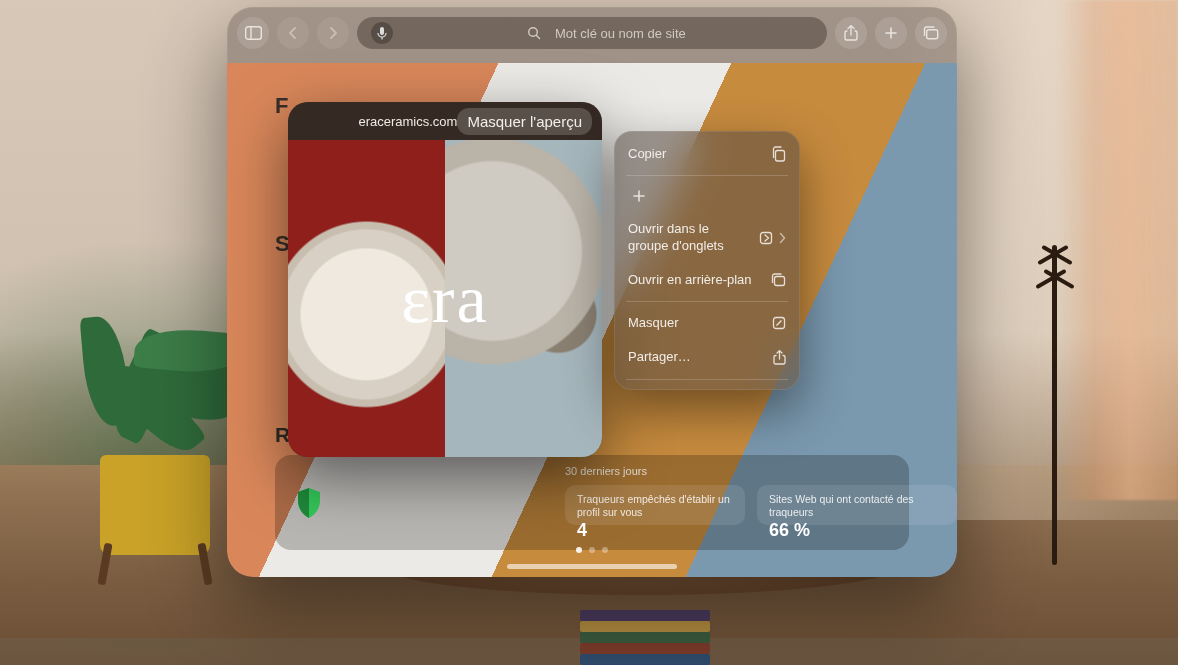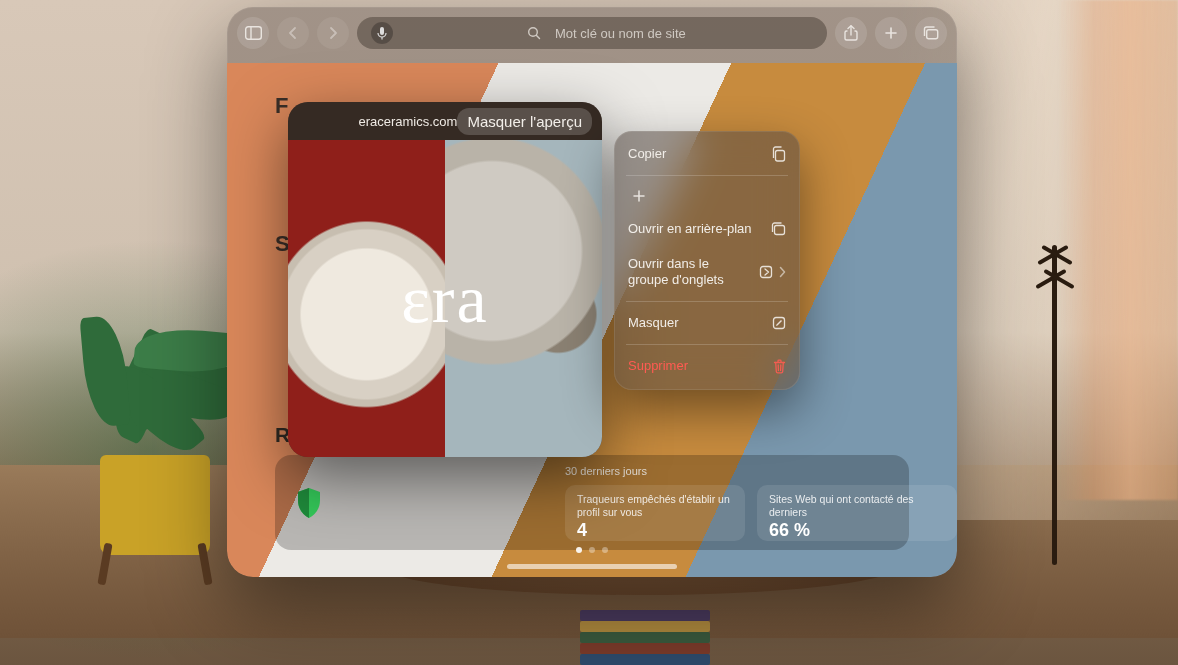--- a/index.html
+++ b/index.html
@@ -120,21 +120,21 @@
     background: rgba(0,0,0,0.22);
     display:flex; align-items:center; padding:12px 14px; gap:14px;
   }
   .shield {
     width:40px; font-size:28px; display:flex; align-items:center; justify-content:center;
   }
   .time-range {
     position:absolute; top:10px; left:290px; color:#eee; font-size:11px; opacity:0.85;
   }
   .stat-card {
-    position:absolute; top:30px; height:56px; border-radius:10px;
+    position:absolute; top:30px; height:40px; border-radius:10px;
     background: rgba(255,255,255,0.10);
     padding:8px 12px; color:#fff;
   }
   .stat-card .lbl { font-size:10.5px; opacity:0.85; line-height:1.2; }
   .stat-card .val { font-size:18px; font-weight:700; margin-top:2px;}
   .sc1 { left:290px; width:180px; }
   .sc2 { left:482px; width:200px; }
 
   .home-indicator {
     position:absolute; bottom:8px; left:50%; transform:translateX(-50%);
@@ -319,21 +319,21 @@
             <path d="M15 2l11 4v8c0 9-5 15-11 18C9 29 4 23 4 14V6l11-4z" fill="#34c759"></path>
             <path d="M15 2v30C9 29 4 23 4 14V6l11-4z" fill="#1f8a3b"></path>
           </svg>
       </div>
       <div class="time-range">30 derniers jours</div>
       <div class="stat-card sc1">
         <div class="lbl">Traqueurs empêchés d'établir un profil sur vous</div>
         <div class="val">4</div>
       </div>
       <div class="stat-card sc2">
-        <div class="lbl">Sites Web qui ont contacté des derniers</div>
+        <div class="lbl">Sites Web qui ont contacté des traqueurs</div>
         <div class="val">66 %</div>
       </div>
     </div>
 
     <div class="dots">
       <span class="active"></span>
         <span></span>
         <span></span>
     </div>
     <div class="home-indicator"></div>
@@ -365,58 +365,56 @@
   <div class="menu-sep"></div>
   <div class="menu-item">
     <span class="ico">
       <svg width="14" height="14" viewBox="0 0 14 14" stroke="currentColor" stroke-width="1.5" stroke-linecap="round">
           <line x1="7" y1="2" x2="7" y2="12"></line>
           <line x1="2" y1="7" x2="12" y2="7"></line>
         </svg>
     </span>
   </div>
   <div class="menu-item">
+    <span class="txt">Ouvrir dans le groupe d'onglets</span>
+    <span class="ico">
+      <svg width="14" height="14" viewBox="0 0 14 14" fill="none" stroke="currentColor" stroke-width="1.3" stroke-linecap="round" stroke-linejoin="round">
+          <rect x="1.5" y="1.5" width="11" height="11" rx="2.5"></rect>
+          <polyline points="6,4 9.5,7 6,10"></polyline>
+        </svg>
+    </span>
+    <span class="chev">
+      <svg width="7" height="12" viewBox="0 0 7 12" fill="none" stroke="currentColor" stroke-width="1.5" stroke-linecap="round" stroke-linejoin="round">
+          <polyline points="1.5,1.5 5.5,6 1.5,10.5"></polyline>
+        </svg>
+    </span>
+  </div>
+  <div class="menu-item">
     <span class="txt">Ouvrir en arrière-plan</span>
     <span class="ico">
       <svg width="15" height="14" viewBox="0 0 15 14" fill="none" stroke="currentColor" stroke-width="1.3">
           <rect x="3.5" y="3.5" width="10" height="9" rx="2"></rect>
           <path d="M1.5 10V3a2 2 0 012-2h7"></path>
         </svg>
     </span>
   </div>
-  <div class="menu-item">
-    <span class="txt">Ouvrir dans le groupe d'onglets</span>
-    <span class="ico">
-      <svg width="14" height="14" viewBox="0 0 14 14" fill="none" stroke="currentColor" stroke-width="1.3" stroke-linecap="round" stroke-linejoin="round">
-          <rect x="1.5" y="1.5" width="11" height="11" rx="2.5"></rect>
-          <polyline points="6,4 9.5,7 6,10"></polyline>
-        </svg>
-    </span>
-    <span class="chev">
-      <svg width="7" height="12" viewBox="0 0 7 12" fill="none" stroke="currentColor" stroke-width="1.5" stroke-linecap="round" stroke-linejoin="round">
-          <polyline points="1.5,1.5 5.5,6 1.5,10.5"></polyline>
-        </svg>
-    </span>
-  </div>
   <div class="menu-sep"></div>
   <div class="menu-item">
     <span class="txt">Masquer</span>
     <span class="ico">
       <svg width="14" height="14" viewBox="0 0 14 14" fill="none" stroke="currentColor" stroke-width="1.3" stroke-linecap="round" stroke-linejoin="round">
           <rect x="1.5" y="1.5" width="11" height="11" rx="2.5"></rect>
           <path d="M9 4l1 1-4.5 4.5L4 10l.5-1.5z" fill="currentColor" stroke="none"></path>
         </svg>
     </span>
   </div>
+  <div class="menu-item">
+    <span class="txt">Partager…</span>
+    <span class="ico">
+      <svg width="13" height="15" viewBox="0 0 13 15" fill="none" stroke="currentColor" stroke-width="1.3" stroke-linecap="round" stroke-linejoin="round">
+          <path d="M6.5 9V1"></path>
+          <polyline points="4,3 6.5,0.8 9,3"></polyline>
+          <path d="M3 5.5h-.5A1.5 1.5 0 001 7v5.5A1.5 1.5 0 002.5 14h8a1.5 1.5 0 001.5-1.5V7a1.5 1.5 0 00-1.5-1.5H10"></path>
+        </svg>
+    </span>
+  </div>
   <div class="menu-sep"></div>
-  <div class="menu-item danger">
-    <span class="txt">Supprimer</span>
-    <span class="ico">
-      <svg width="13" height="15" viewBox="0 0 13 15" fill="none" stroke="currentColor" stroke-width="1.3" stroke-linecap="round" stroke-linejoin="round">
-          <path d="M1.5 3.5h10"></path>
-          <path d="M5 3.5V2a.8.8 0 01.8-.8h1.4A.8.8 0 018 2v1.5"></path>
-          <path d="M2.7 3.5l.6 9a1.5 1.5 0 001.5 1.4h3.4a1.5 1.5 0 001.5-1.4l.6-9"></path>
-          <line x1="5.2" y1="6" x2="5.4" y2="11.5"></line>
-          <line x1="7.8" y1="6" x2="7.6" y2="11.5"></line>
-        </svg>
-    </span>
-  </div>
 </div>
 
 </body></html>

